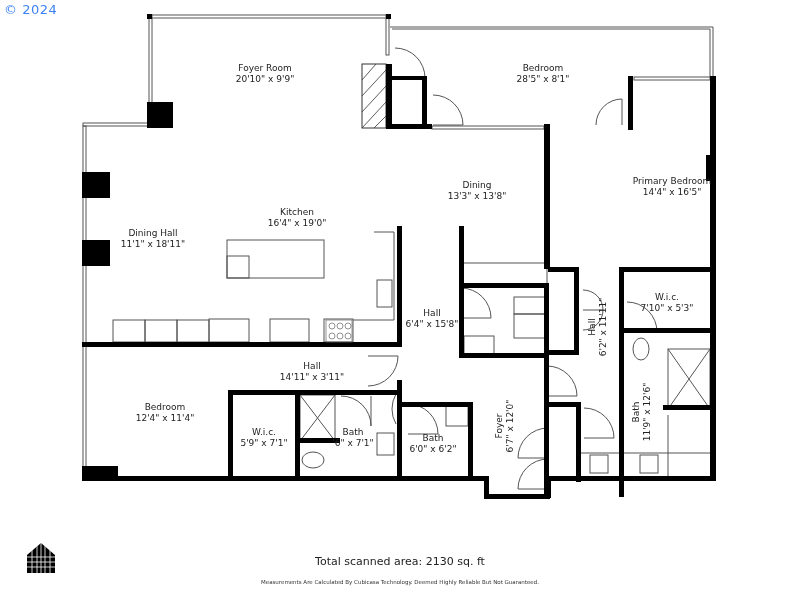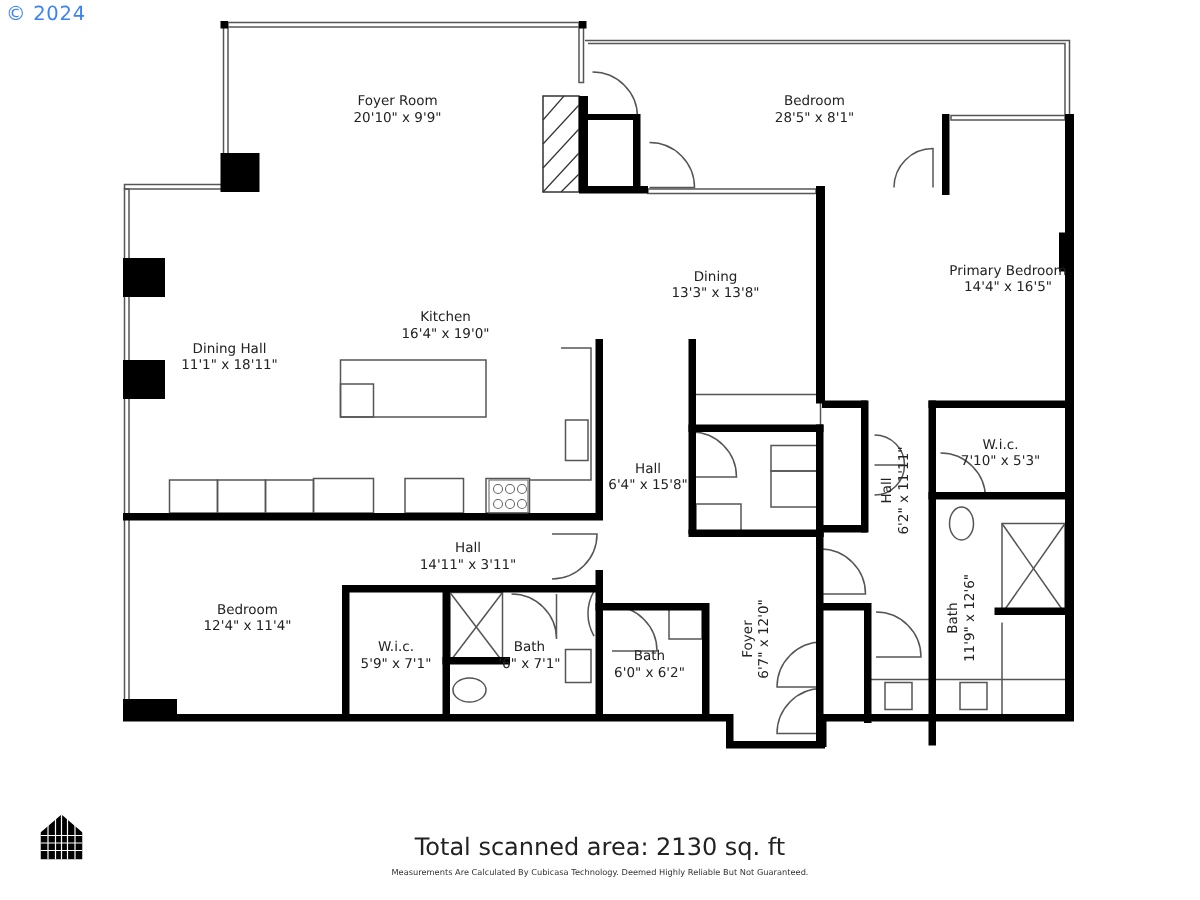--- a/index.html
+++ b/index.html
@@ -1,21 +1,21 @@
 <!DOCTYPE html>
 <html><head>
   <meta charset="utf-8">
   <style>
     html, body { margin: 0; padding: 0; background: #ffffff; }
     body { width: 800px; height: 600px; position: relative; overflow: hidden; font-family: "DejaVu Sans", sans-serif; }
     .copyright { position: absolute; left: 4px; top: 2px; font-size: 13px; color: #3b82f6; letter-spacing: 0.5px; text-align: center; }
     svg.plan { position: absolute; left: 0; top: 0; }
     .lbl { position: absolute; text-align: center; font-size: 9px; color: #222; line-height: 11px; white-space: nowrap; transform: translate(-50%, -50%); }
     .lbl.rot { transform: translate(-50%, -50%) rotate(-90deg); }
-    .total { position: absolute; left: 0; width: 800px; top: 555px; text-align: center; font-size: 16px; color: #222; }
+    .total { position: absolute; left: 0; width: 800px; top: 555px; text-align: center; font-size: 11px; color: #222; }
     .disclaimer { position: absolute; left: 0; width: 800px; top: 579px; text-align: center; font-size: 5.5px; color: #333; }
     .logo { position: absolute; left: 27px; top: 543px; width: 28px; height: 30px; }
   </style>
 </head>
 <body>
 
 <div class="copyright">© 2024</div>
 
 <svg class="plan" width="800" height="600" viewBox="0 0 800 600">
   <g fill="none" stroke="#555" stroke-width="1">

